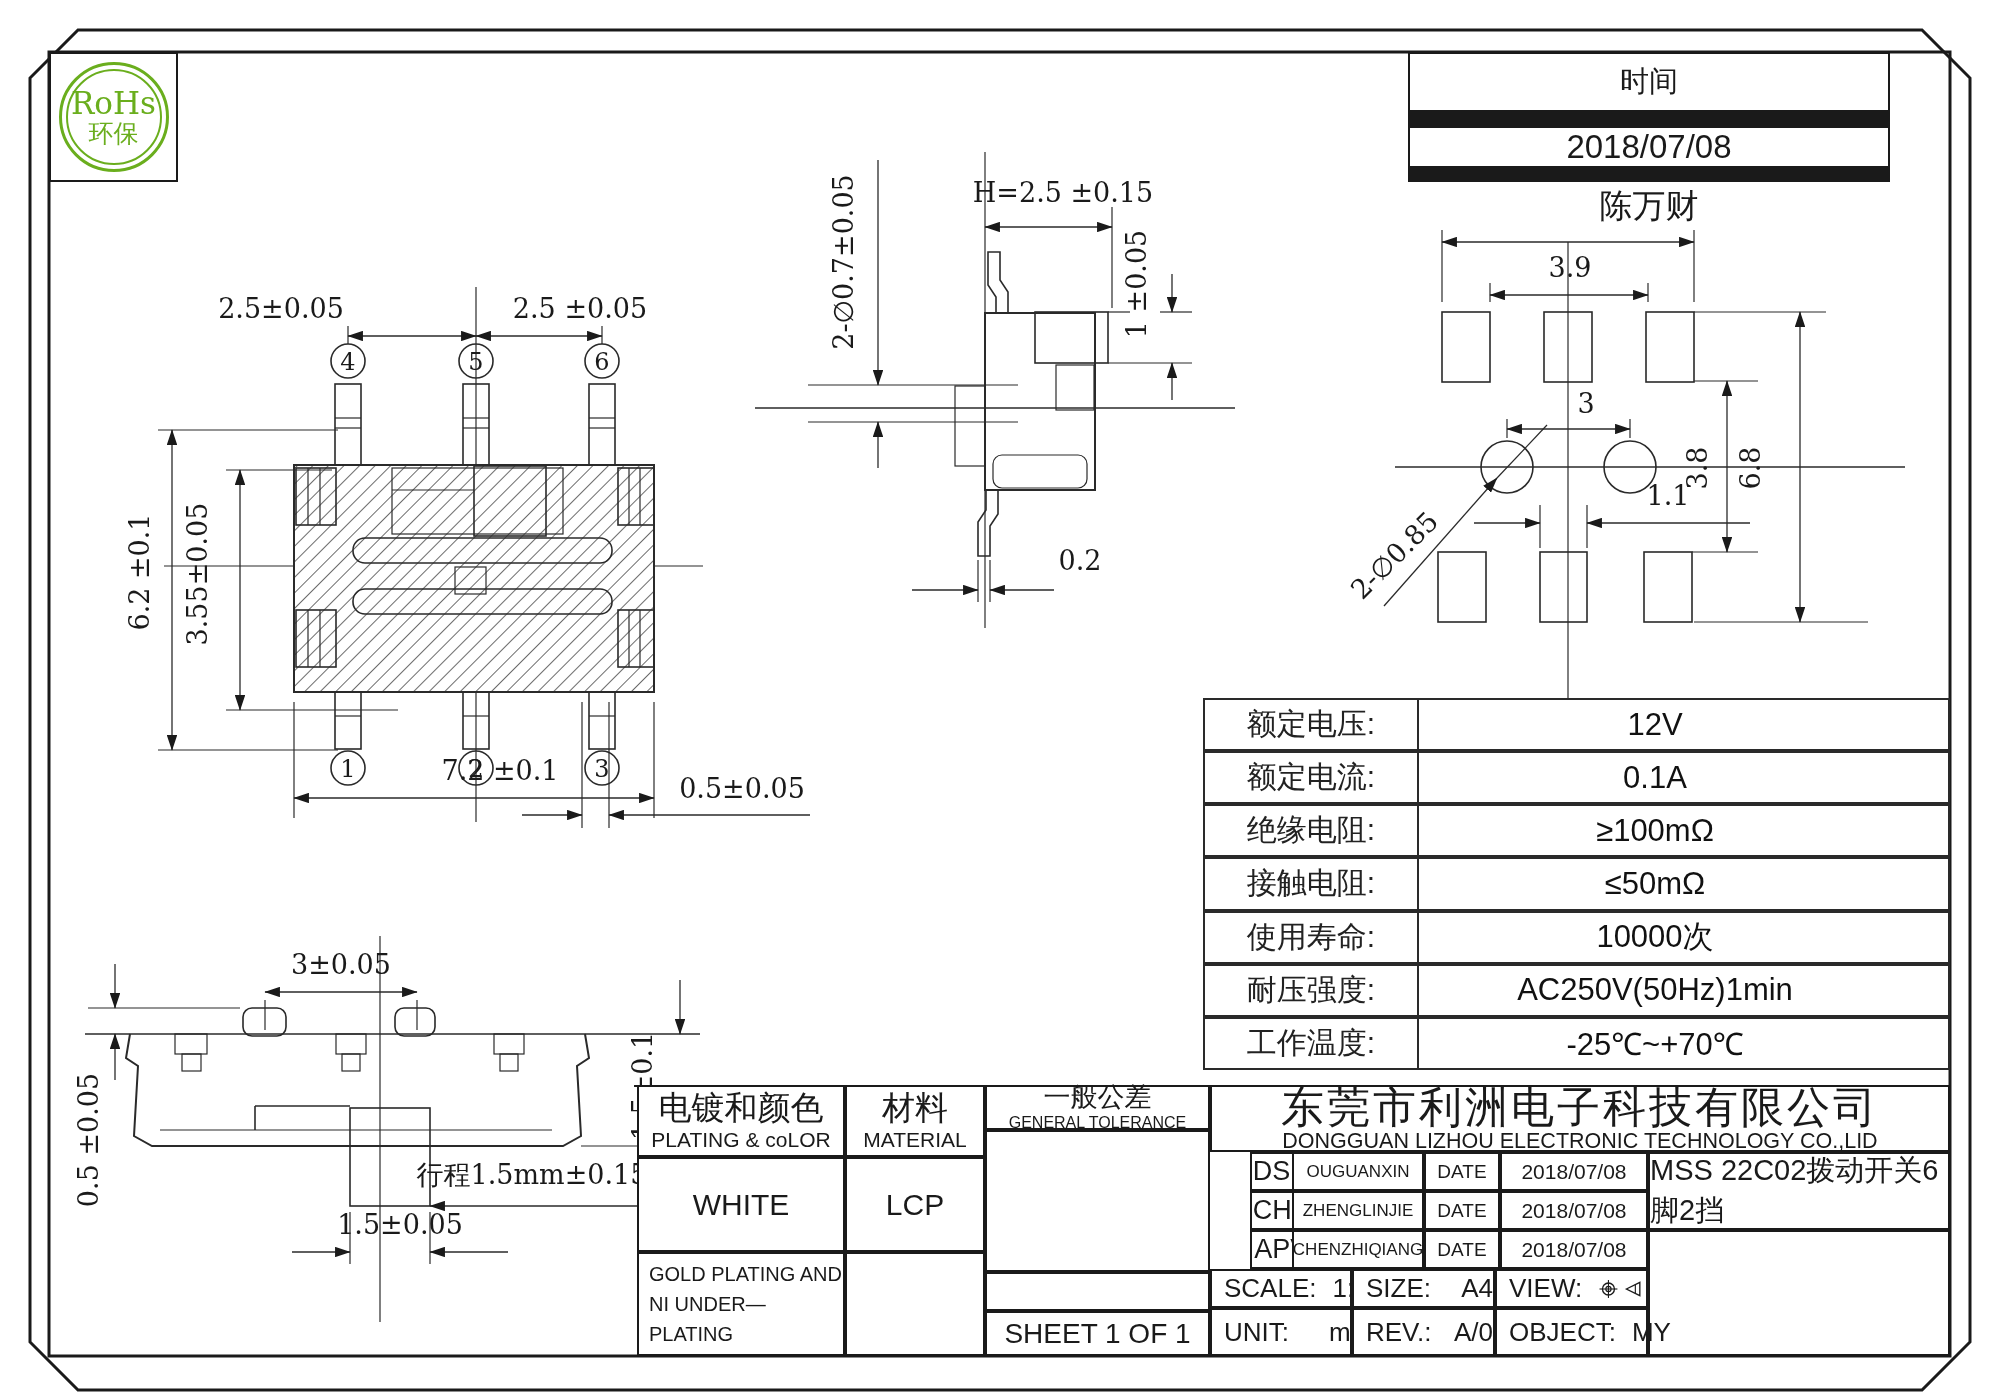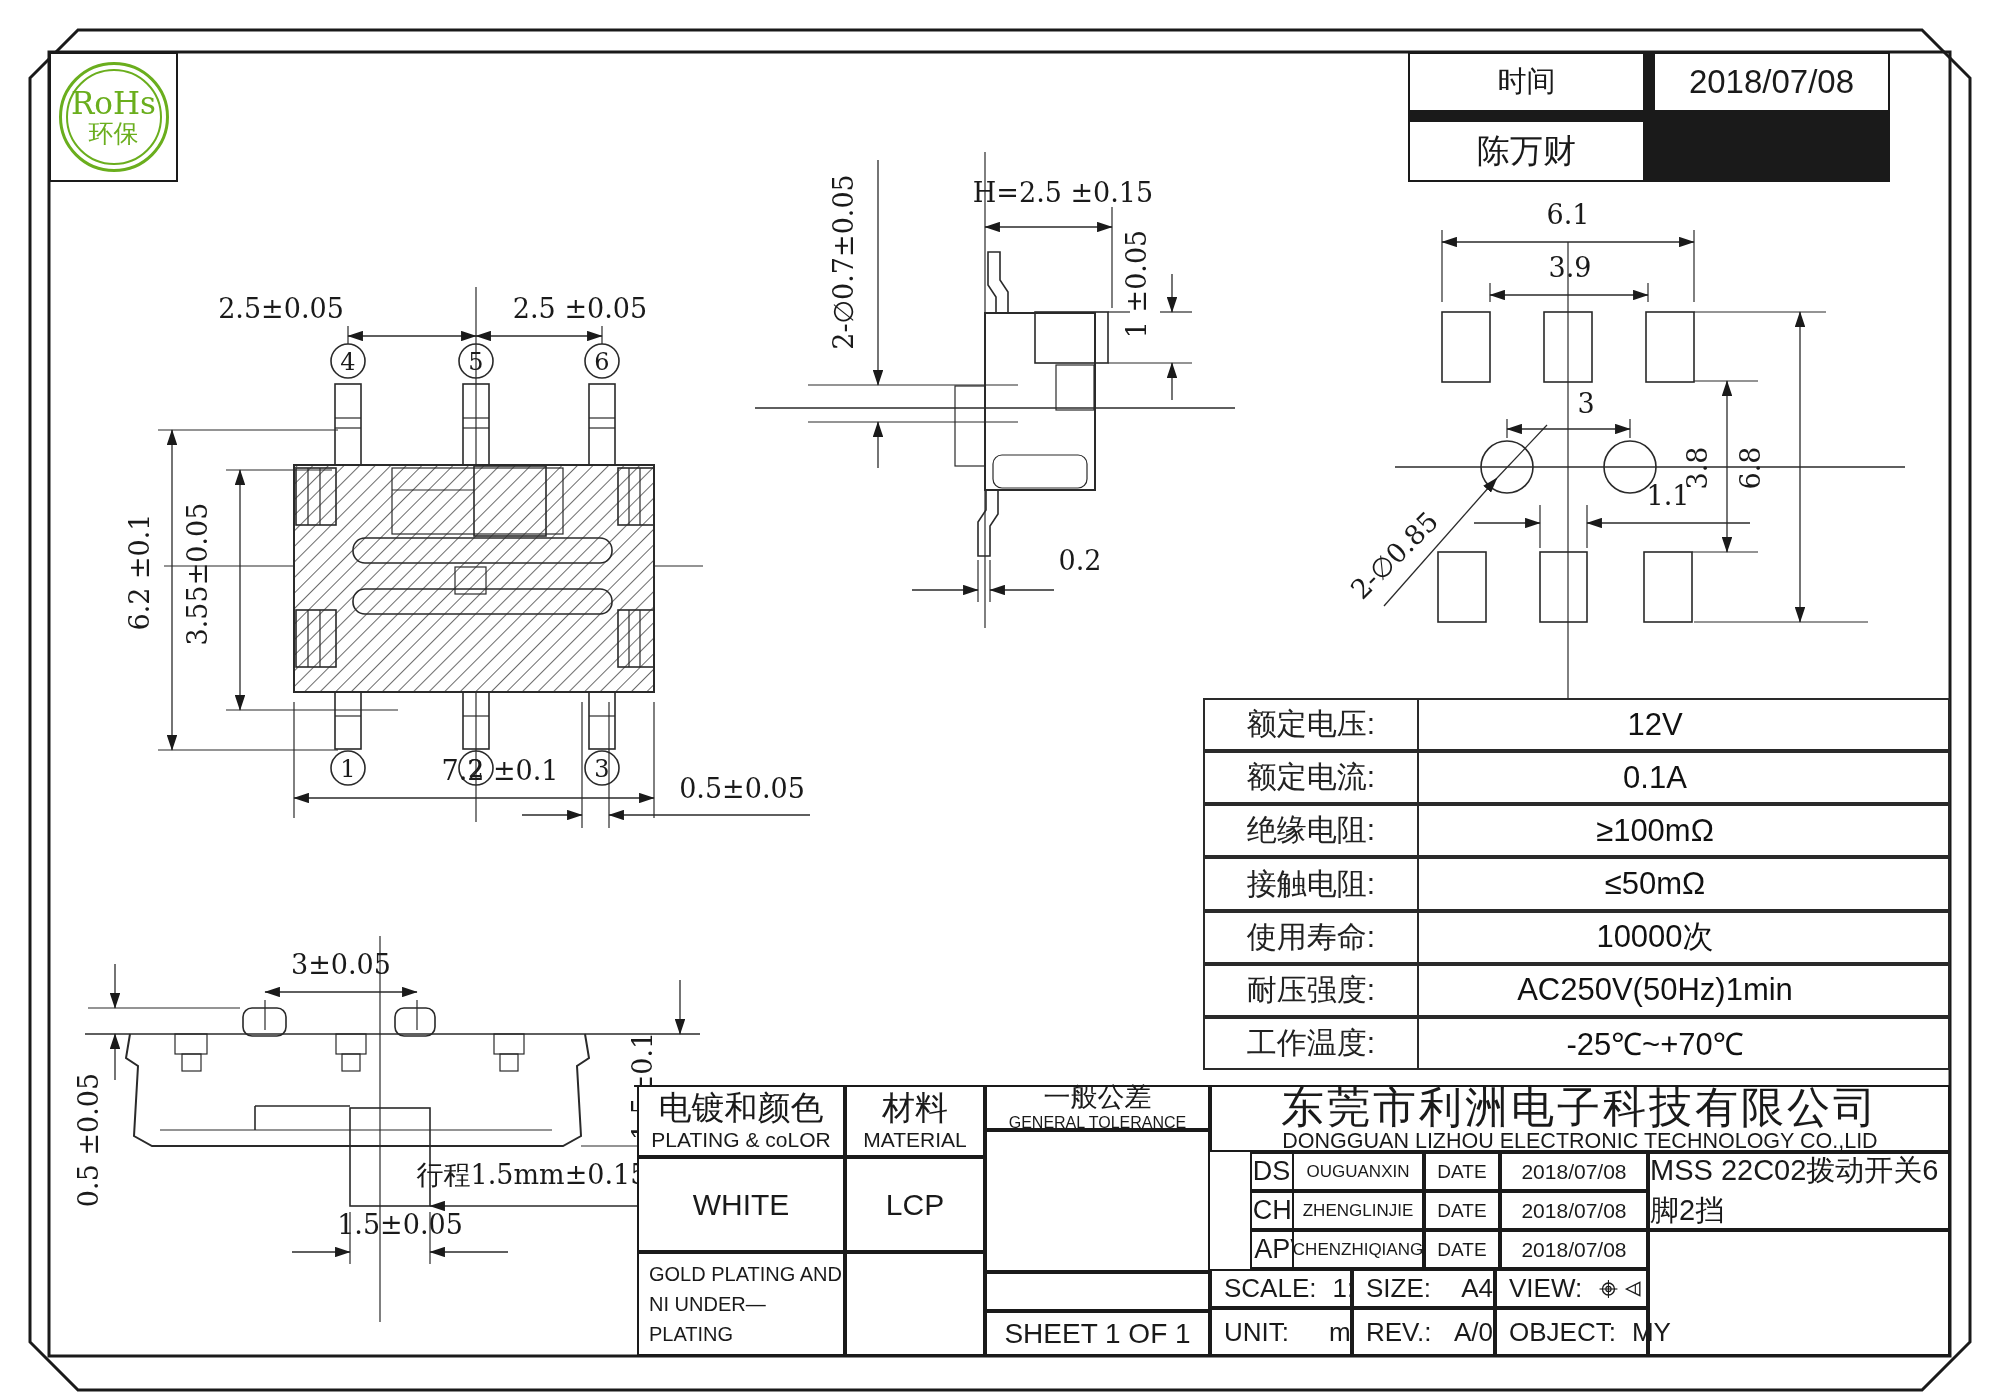--- a/index.html
+++ b/index.html
@@ -14,28 +14,28 @@
   .rohs-box{left:49px;top:52px;width:129px;height:130px;border:2.5px solid #1a1a1a;
             display:flex;align-items:center;justify-content:center;background:#fff;}
   .rohs-ring{width:104px;height:104px;border:3px solid #6aae1d;border-radius:50%;
              display:flex;align-items:center;justify-content:center;}
   .rohs-ring2{width:92px;height:92px;border:2.5px solid #6aae1d;border-radius:50%;
              display:flex;flex-direction:column;align-items:center;justify-content:center;color:#6aae1d;}
   .rohs-t1{font-family:"DejaVu Serif",serif;font-size:31px;line-height:32px;}
   .rohs-t2{font-size:25px;line-height:28px;}
   
   .ttable{left:1408px;top:52px;width:482px;height:130px;display:grid;
-          grid-template-columns:1fr 1fr;grid-template-rows:56px 1fr;
-          background:#1a1a1a;gap:12px;border:2.5px solid #1a1a1a;}
+          grid-template-columns:1fr;grid-template-rows:56px 1fr;
+          background:#1a1a1a;gap:18px;border:2.5px solid #1a1a1a;}
   .ttable>div{background:#fff;display:flex;align-items:center;justify-content:center;}
   .tt-h{font-size:29px;}
   .tt-v{font-size:33px;}
   
   .specs{left:1203px;top:698px;width:747px;height:372px;display:flex;
-         flex-direction:column;justify-content:flex-end;}
+         flex-direction:column;justify-content:center;}
   .spec-row{height:50px;border:2px solid #2a2a2a;display:flex;background:#fff;}
   .spec-label{width:212px;border-right:2.5px solid #2a2a2a;display:flex;
               align-items:center;justify-content:center;font-size:30px;color:#222;}
   .spec-value{flex:1;display:flex;align-items:center;justify-content:center;
               padding-right:57px;font-size:31px;color:#111;}
   
   .h-cn{font-size:33px;line-height:38px;}
   .h-en{font-size:21px;line-height:26px;}
   .tol-cn{font-size:27px;line-height:30px;}
   .tol-en{font-size:16px;line-height:22px;text-align:right;}

